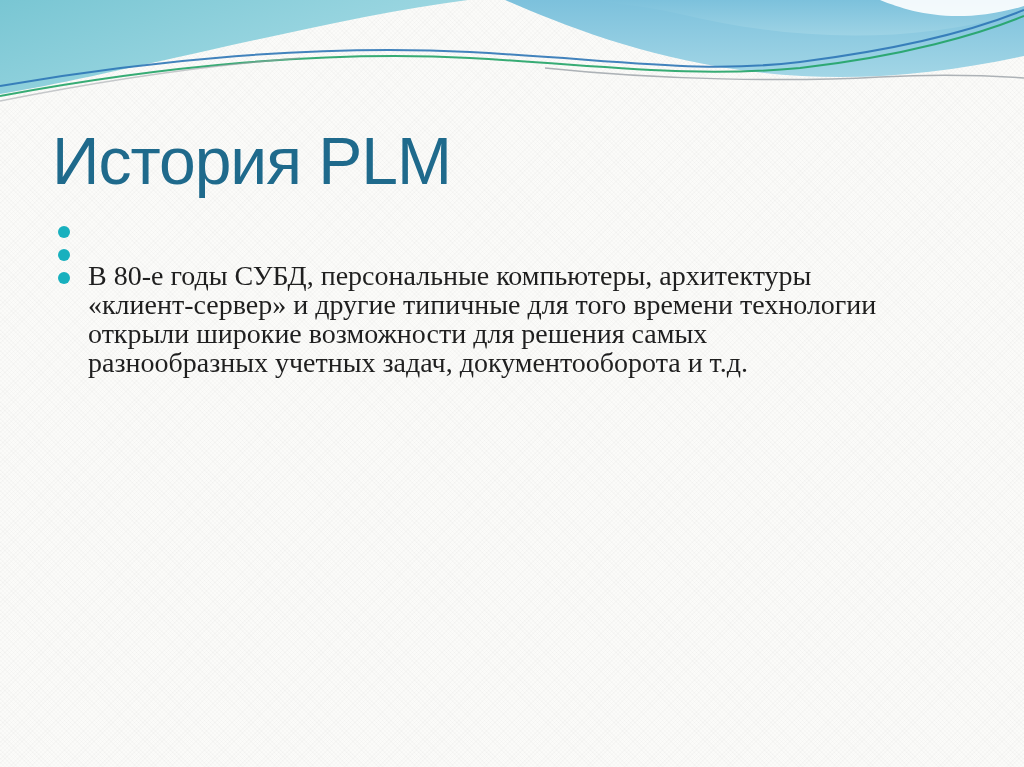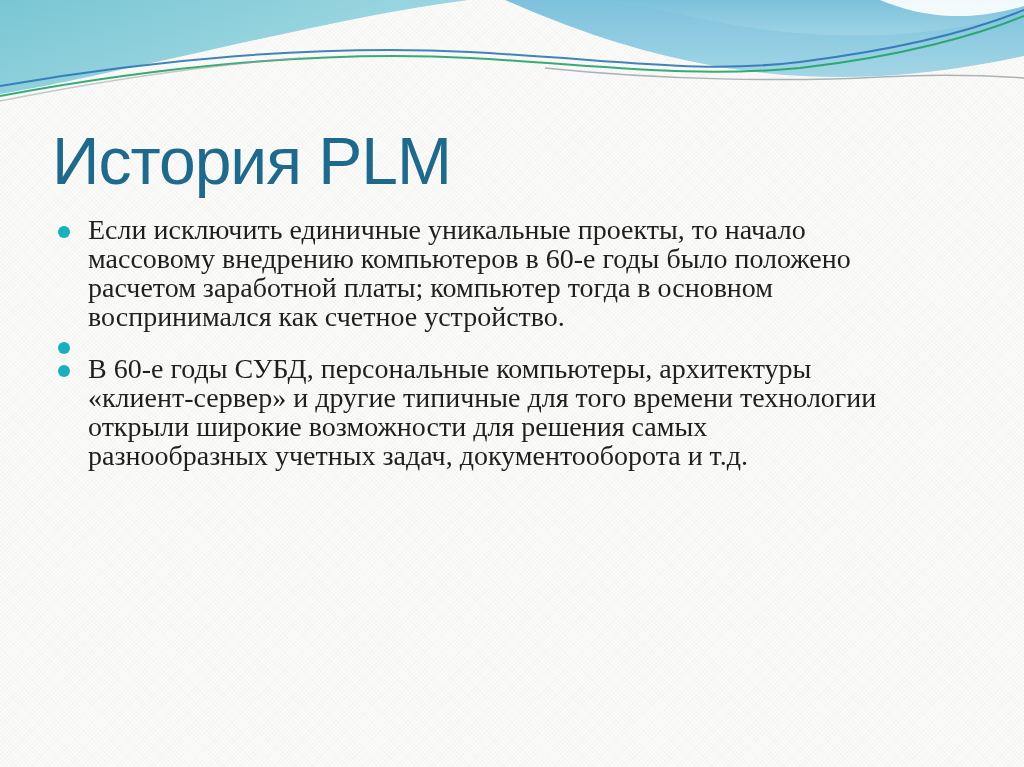--- a/index.html
+++ b/index.html
@@ -102,32 +102,28 @@
     <path class="line-gray" d="M0,101 C100,81 200,66 300,58" fill="none" stroke-width="1.5" opacity="0.55"></path>
     <path class="line-gray" d="M545,68 C660,80 790,82 880,77 C940,74 995,76 1024,78" fill="none" stroke-width="1.5" opacity="0.8"></path>
   </svg>
 
   <h1 class="page-title">История PLM</h1>
 
   <div class="bullet-list">
 
     <div class="bullet-item">
       <span class="bullet-marker"></span>
-      <div class="bullet-text">Если исключить единичные уникальные проекты, то начало
-массовому внедрению компьютеров в 60-е годы было положено
-расчетом заработной платы; компьютер тогда в основном
-воспринимался как счетное устройство.</div>
     </div>
 
     <div class="bullet-item">
       <span class="bullet-marker"></span>
     </div>
 
     <div class="bullet-item">
       <span class="bullet-marker"></span>
-      <div class="bullet-text">В 60-е годы СУБД, персональные компьютеры, архитектуры
+      <div class="bullet-text">В 80-е годы СУБД, персональные компьютеры, архитектуры
 «клиент-сервер» и другие типичные для того времени технологии
 открыли широкие возможности для решения самых
 разнообразных учетных задач, документооборота и т.д.</div>
     </div>
 
   </div>
 </div>
 
 </body></html>

